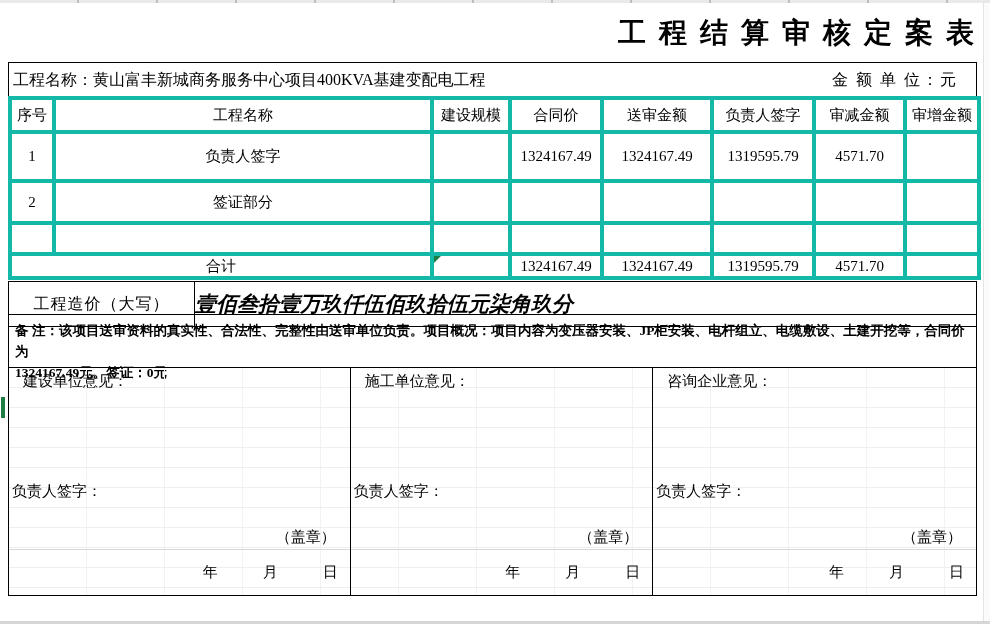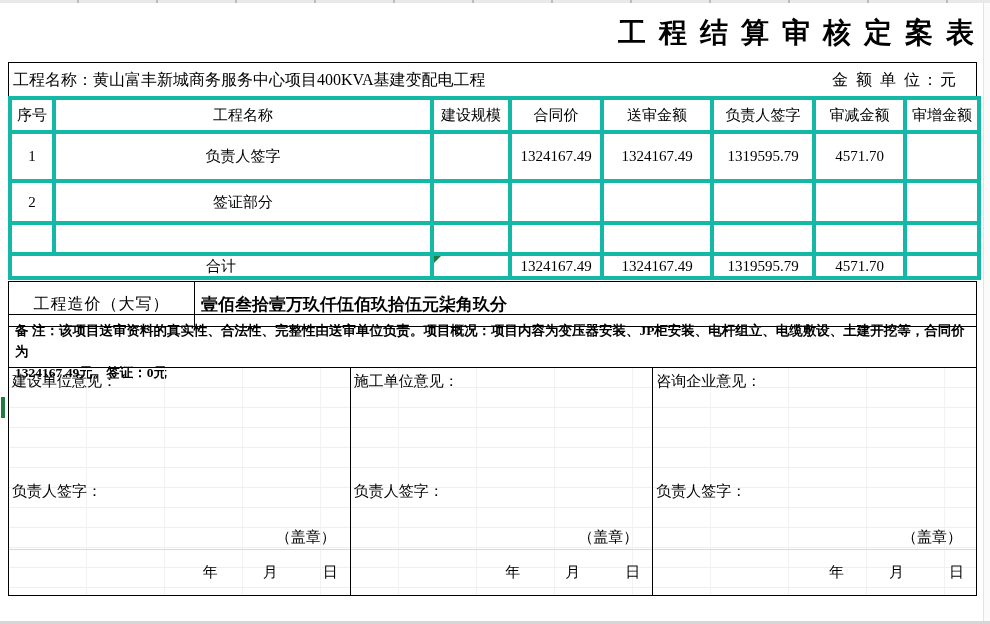--- a/index.html
+++ b/index.html
@@ -70,22 +70,22 @@
 
   .cwords-row {
     position:absolute; top:281px; left:8px; width:969px; height:46px;
     border:1px solid #000; display:flex; align-items:center;
     font-size:16px;
   }
   .cwords-row .label {
     width:185px; text-align:center; letter-spacing:1px; flex:none;
   }
   .cwords-row .value {
-    flex:1; font-weight:bold; padding-left:6px; font-size:17px;
-    border-left:1px solid #000; height:100%; display:flex; align-items:center;
+    flex:1; font-weight:bold; padding-left:0; font-size:21px;
+    border-left:1px solid #000; height:100%; display:flex; align-items:center;font-style:italic;
   }
 
   .remark-box {
     position:absolute; top:314px; left:8px; width:969px; height:54px;
     border:1px solid #000;
     padding:6px 6px 0 6px;
     font-size:13.5px; font-weight:bold; line-height:1.55;
   }
 
   .opinions {
@@ -93,21 +93,21 @@
     border:1px solid #000; display:flex;
     background-image:
       repeating-linear-gradient(to bottom, transparent 0 19px, #efefef 19px 20px),
       repeating-linear-gradient(to right, transparent 0 77px, #f2f2f2 77px 78px);
     font-size:15px;
   }
   .opinion-col { position:relative; height:100%; }
   .opinion-col.c1 { width:342px; border-right:1px solid #000; }
   .opinion-col.c2 { width:303px; border-right:1px solid #000; }
   .opinion-col.c3 { width:323px; }
-  .opinion-col .op-label { position:absolute; top:4px; left:3px;font-family:Liberation Serif, serif; }
+  .opinion-col .op-label { position:absolute; top:4px; left:14px;font-family:Liberation Serif, serif; }
   .opinion-col .op-sign  { position:absolute; top:114px; left:3px; }
   .opinion-col .op-seal  { position:absolute; top:160px; right:14px;margin-left:20px; }
   .opinion-col .op-date  {
     position:absolute; bottom:0; left:0; width:100%; height:46px;
     border-top:1px solid #d8d8d8;
     display:flex; align-items:center; justify-content:flex-end;
     padding-right:12px; white-space:pre;
   }
 
   .foot-row { position:absolute; top:601px; left:0; width:990px; height:20px; font-size:15px;margin-top:29px; }

